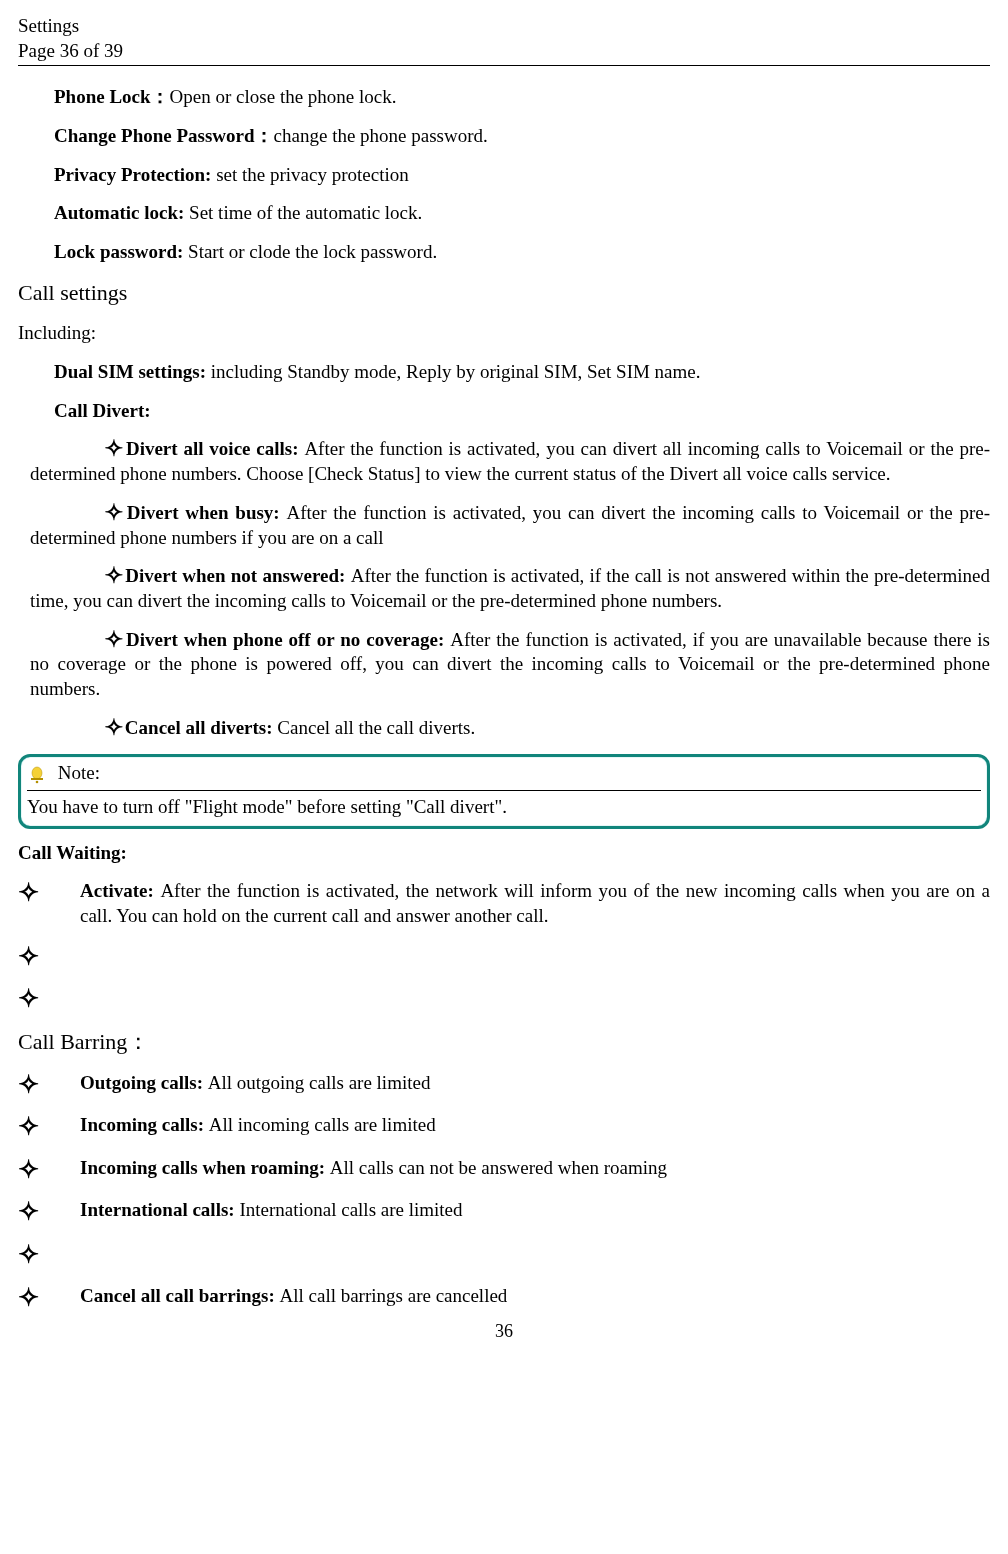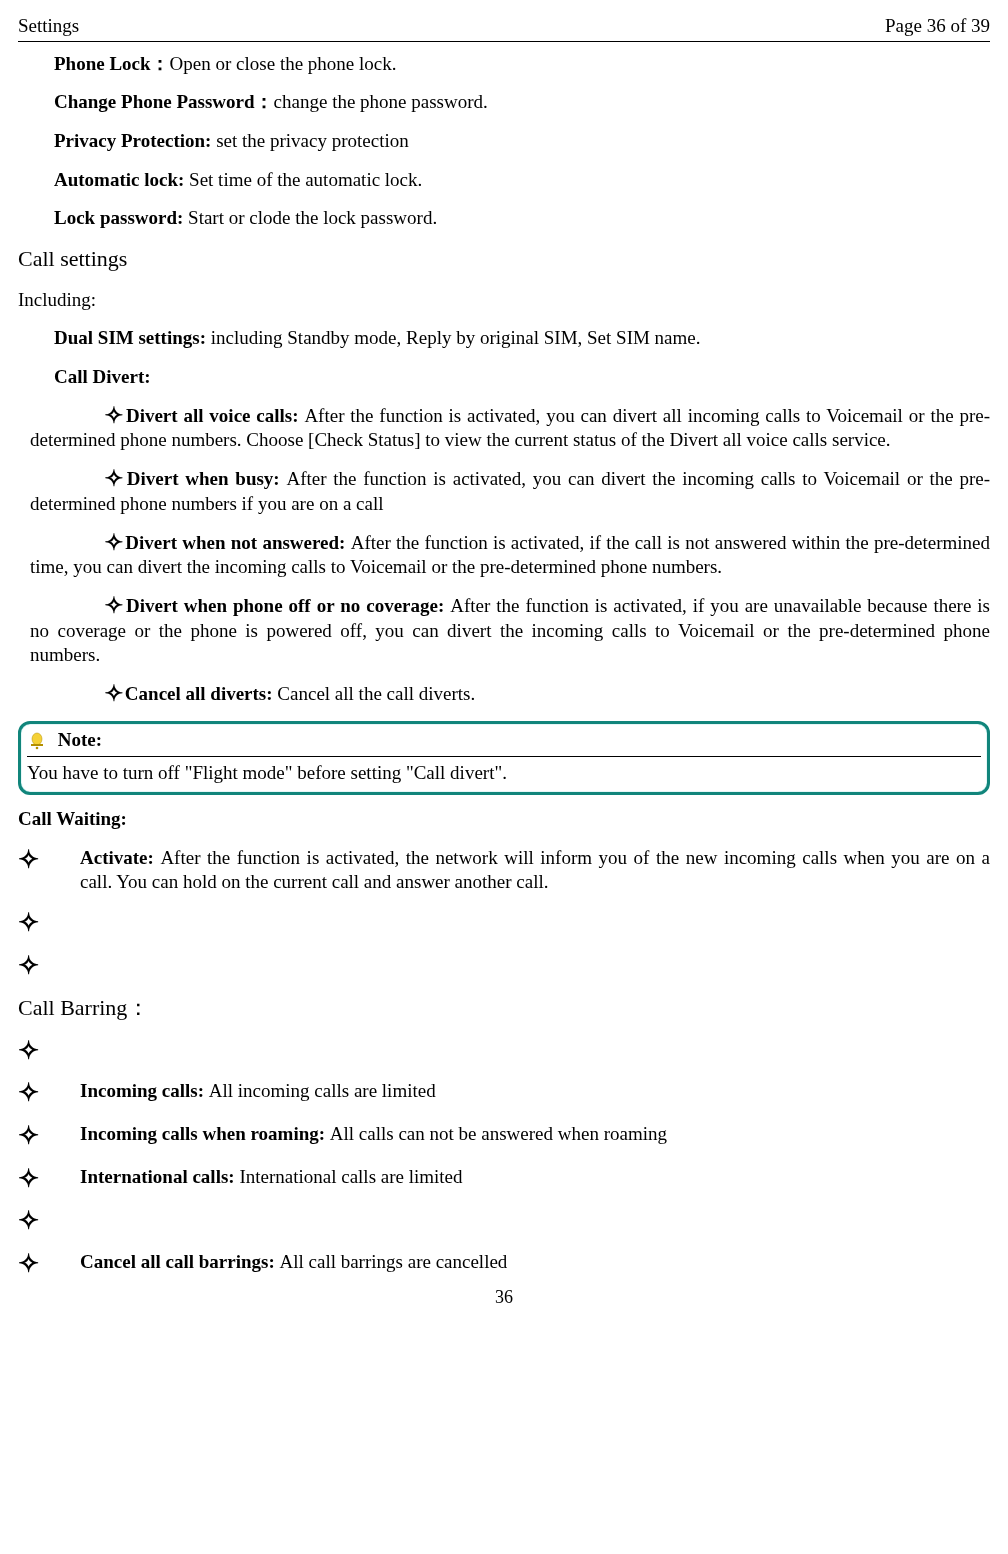--- a/index.html
+++ b/index.html
@@ -10,21 +10,22 @@
     padding: 14px 18px 12px 18px;
     line-height: 1.3;
     width: 1008px;
     box-sizing: border-box;
   }
   .header-row {
     display: flex;
     justify-content: space-between;
     border-bottom: 1px solid #000;
     padding-bottom: 2px;
-    margin-bottom: 10px;
+    margin-bottom: 19px;
+    flex-direction: column;
   }
   .header-left, .header-right { font-size: 19px; }
   .para { margin: 0 0 14px 0; }
   .indent { padding-left: 36px; }
   .bold { font-weight: bold; }
   h2 {
     font-size: 22px;
     font-weight: normal;
     margin: 8px 0 14px 0;
   }
@@ -47,21 +48,21 @@
     margin: 4px 0 12px 0;
     box-shadow: inset 0 0 1px #0aa;
   }
   .note-icon {
     display: inline-block;
     width: 20px;
     height: 20px;
     vertical-align: middle;
     margin-right: 6px;
   }
-  .note-title { font-weight: bold; display: inline; }
+  .note-title { font-weight: normal; display: inline; }
   .note-hr {
     border: none;
     border-top: 1px solid #000;
     margin: 4px 0 4px 0;
   }
   .list-item {
     display: flex;
     align-items: flex-start;
     margin: 0 0 14px 0;
     text-align: justify;
@@ -131,20 +132,21 @@
   <span class="list-marker">✧</span>
 </div>
 <div class="list-item">
   <span class="list-marker">✧</span>
 </div>
 
 <h2>Call Barring：</h2>
 
 <div class="list-item">
   <span class="list-marker">✧</span>
+  <span class="list-body"><span class="bold">Outgoing calls: </span><span>All outgoing calls are limited</span></span>
 </div>
 <div class="list-item">
   <span class="list-marker">✧</span>
   <span class="list-body"><span class="bold">Incoming calls: </span><span>All incoming calls are limited</span></span>
 </div>
 <div class="list-item">
   <span class="list-marker">✧</span>
   <span class="list-body"><span class="bold">Incoming calls when roaming: </span><span>All calls can not be answered when roaming</span></span>
 </div>
 <div class="list-item">

